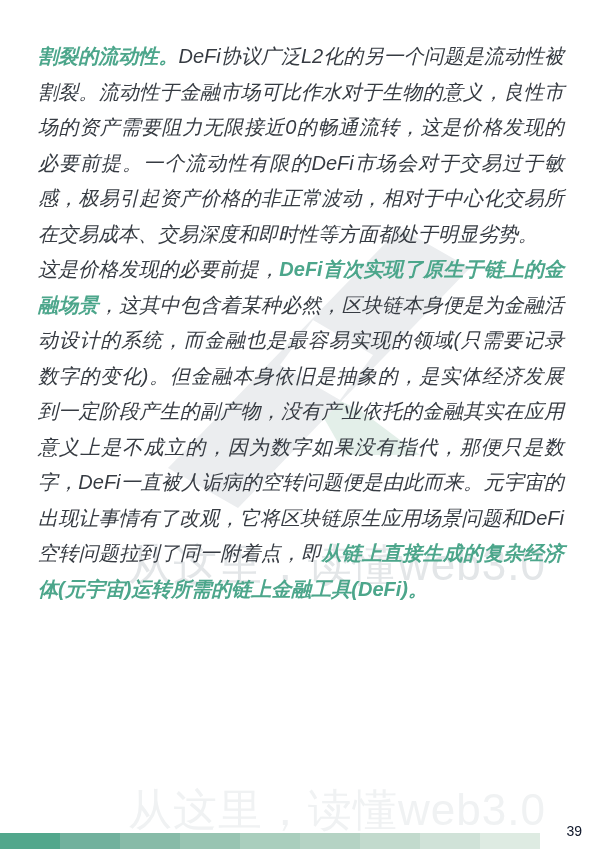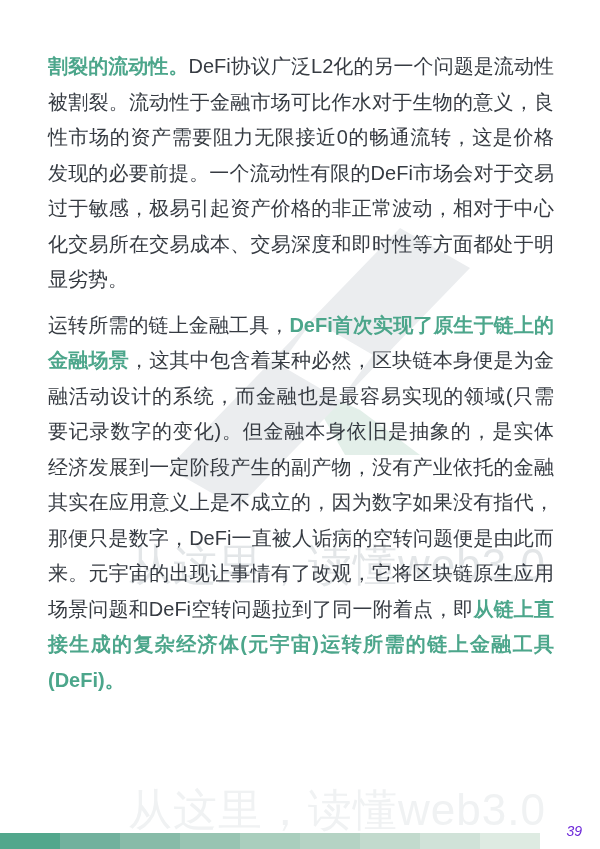--- a/index.html
+++ b/index.html
@@ -16,39 +16,40 @@
     position:absolute;z-index:0;white-space:nowrap;
     font-size:44px;letter-spacing:1px;font-weight:400;
   }
   .wm-text.mid{left:128px;top:536px;color:#e3e6e8;}
   .wm-text.bottom{left:128px;top:781px;color:#f0f2f3;}
   
   .content{
     position:absolute;left:38px;top:39px;width:526px;z-index:1;
   }
   .content p{
-    margin:10px;
+    margin:0;
     font-size:20px;line-height:35.5px;
     color:#363b42;
     text-align:justify;
     text-justify:inter-ideograph;
+    font-style:italic;
   }
   .p1{margin-bottom:26px;}
   .heading{
     margin:0;
     font-size:20px;line-height:35.5px;
     font-weight:700;color:#23272c;
     text-align:left;
   }
   .p3{margin-top:30px;}
   .accent{color:#4ca68b;font-weight:700;}
   
   .page-number{
     position:absolute;right:18px;bottom:10px;z-index:2;
-    font-size:14px;color:#6d28d9;font-style:italic;
+    font-size:14px;color:#0f172a;
   }
   .footer-bar{
     position:absolute;left:0;bottom:0;height:16px;width:540px;
     display:flex;z-index:1;
   }
   .footer-bar .bar-seg{flex:1 1 0;height:16px;}
 </style>
 </head>
 <body>
 
@@ -62,21 +63,21 @@
 
   <div class="wm-text mid">从这里，读懂web3.0</div>
   <div class="wm-text bottom">从这里，读懂web3.0</div>
 
   <div class="content">
 
     <p class="p1"><span class="accent">割裂的流动性。</span><span>DeFi协议广泛L2化的另一个问题是流动性被割裂。流动性于金融市场可比作水对于生物的意义，良性市场的资产需要阻力无限接近0的畅通流转，这是价格发现的必要前提。一个流动性有限的DeFi市场会对于交易过于敏感，极易引起资产价格的非正常波动，相对于中心化交易所在交易成本、交易深度和即时性等方面都处于明显劣势。</span></p>
 
 
 
-    <p class="p3"><span>运转所需的链上金融工具，</span><span class="accent">DeFi首次实现了原生于链上的金融场景</span><span>，这其中包含着某种必然，区块链本身便是为金融活动设计的系统，而金融也是最容易实现的领域(只需要记录数字的变化)。但金融本身依旧是抽象的，是实体经济发展到一定阶段产生的副产物，没有产业依托的金融其实在应用意义上是不成立的，因为数字如果没有指代，那便只是数字，DeFi一直被人诟病的空转问题便是由此而来。元宇宙的出现让事情有了改观，它将区块链原生应用场景问题和DeFi空转问题拉到了同一附着点，即</span><span class="accent">从链上直接生成的复杂经济体(元宇宙)运转所需的链上金融工具(DeFi)。</span></p>
+    <p class="p3"><span>这是价格发现的必要前提，</span><span class="accent">DeFi首次实现了原生于链上的金融场景</span><span>，这其中包含着某种必然，区块链本身便是为金融活动设计的系统，而金融也是最容易实现的领域(只需要记录数字的变化)。但金融本身依旧是抽象的，是实体经济发展到一定阶段产生的副产物，没有产业依托的金融其实在应用意义上是不成立的，因为数字如果没有指代，那便只是数字，DeFi一直被人诟病的空转问题便是由此而来。元宇宙的出现让事情有了改观，它将区块链原生应用场景问题和DeFi空转问题拉到了同一附着点，即</span><span class="accent">从链上直接生成的复杂经济体(元宇宙)运转所需的链上金融工具(DeFi)。</span></p>
 
   </div>
 
   <div class="page-number">39</div>
   <div class="footer-bar">
       <div class="bar-seg" style="background: rgb(82, 167, 140);"></div>
       <div class="bar-seg" style="background: rgb(113, 177, 157);"></div>
       <div class="bar-seg" style="background: rgb(135, 187, 168);"></div>
       <div class="bar-seg" style="background: rgb(152, 196, 178);"></div>
       <div class="bar-seg" style="background: rgb(169, 206, 189);"></div>

